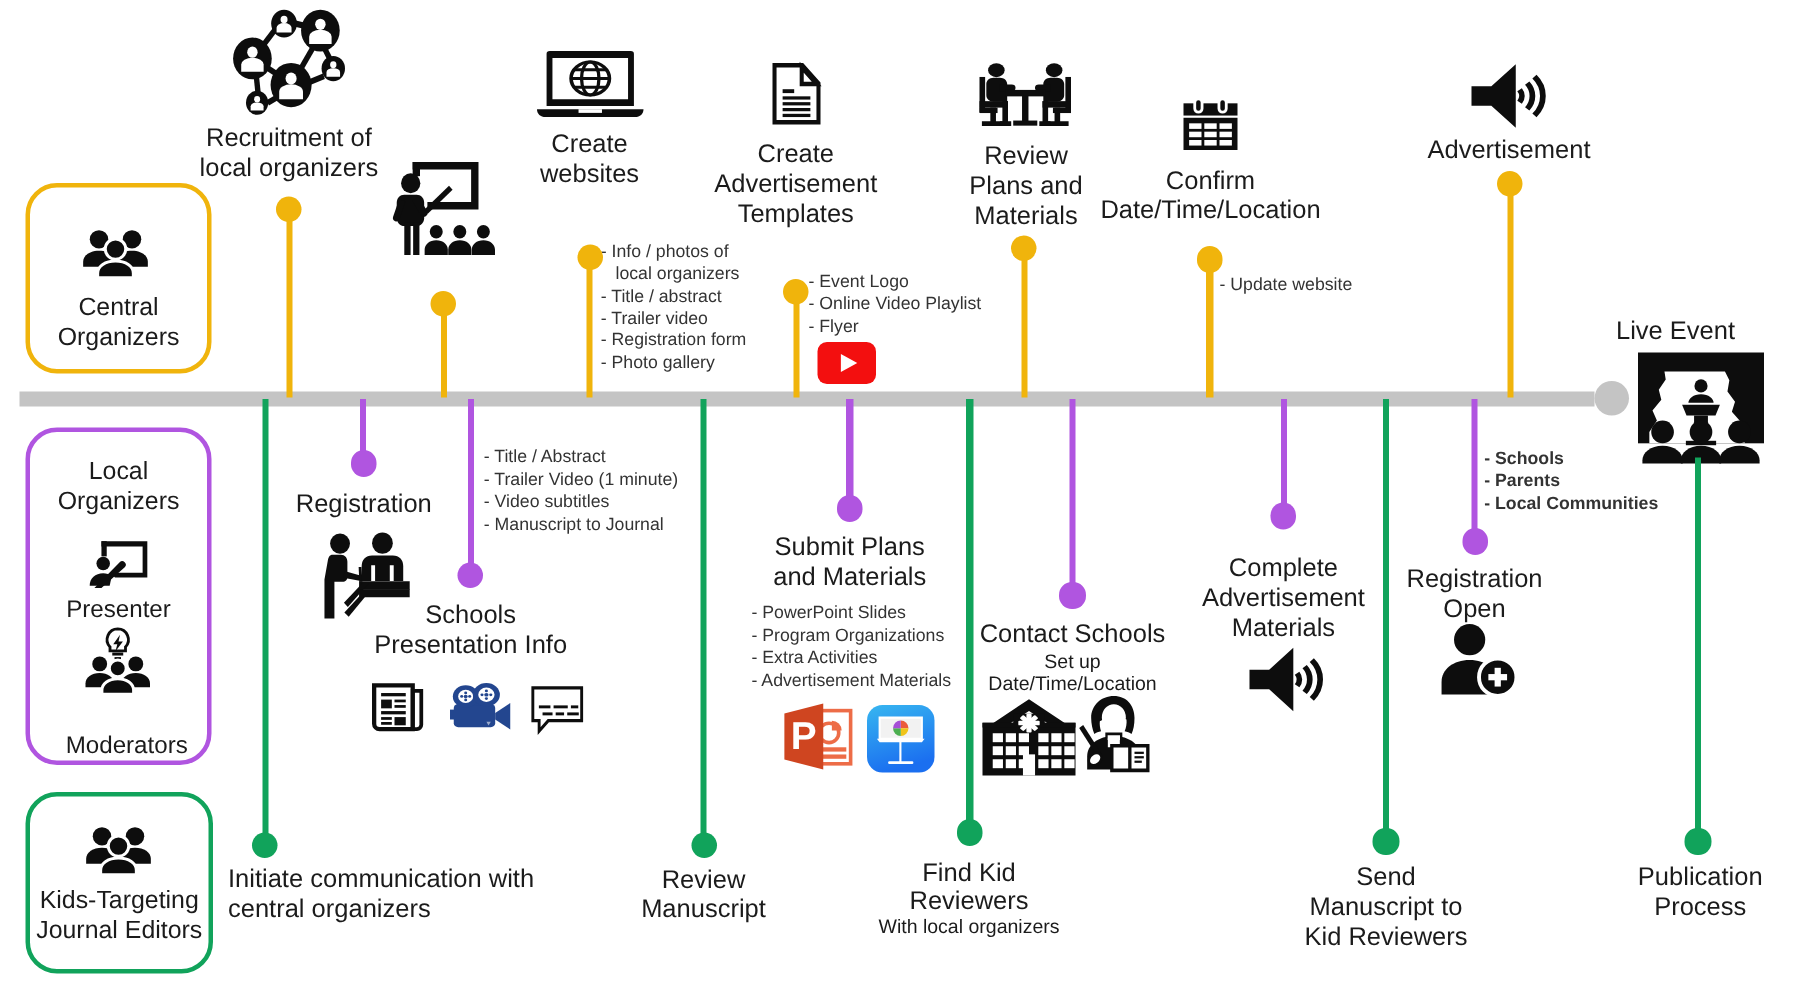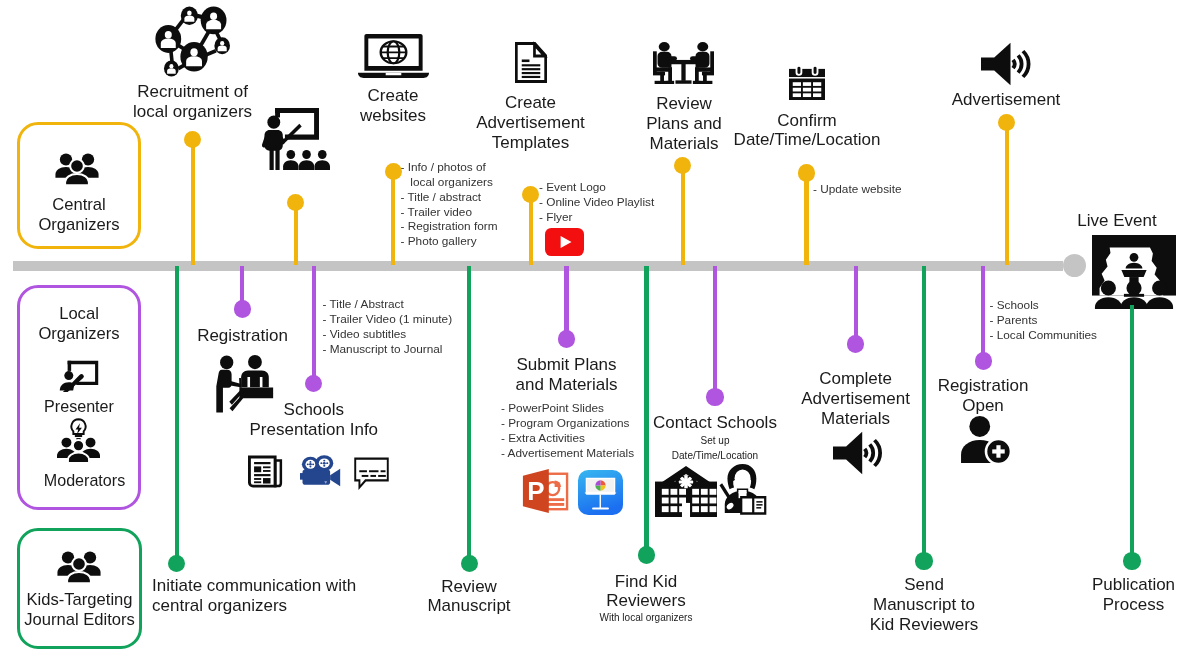--- a/index.html
+++ b/index.html
@@ -8,21 +8,21 @@
      font-family:"Liberation Sans",sans-serif;color:#1b1b1b;}
 .stage{position:absolute;left:0;top:0;width:1200px;height:663px;}
 .cat-box{position:absolute;border-radius:21px;background:#fff;box-sizing:border-box;}
 .cat-title{position:absolute;text-align:center;line-height:19.5px;font-size:16.6px;white-space:pre;}
 .role-label{position:absolute;text-align:center;font-size:16.1px;white-space:pre;}
 .bar{position:absolute;background:#c4c4c4;}
 .bar-cap{position:absolute;border-radius:50%;background:#c4c4c4;}
 .stem{position:absolute;width:4.2px;}
 .dot{position:absolute;border-radius:50%;}
 .lbl{position:absolute;text-align:center;line-height:19.8px;font-size:17px;white-space:pre;}
-.sub{position:absolute;text-align:center;line-height:15.2px;font-size:10px;white-space:pre;}
+.sub{position:absolute;text-align:center;line-height:15.2px;font-size:13px;white-space:pre;}
 .bullets{position:absolute;white-space:pre;line-height:14.85px;font-size:11.8px;color:#333;}
 .icon{position:absolute;}
 svg{display:block;overflow:visible;}
 
 </style>
 </head>
 <body>
 
 <div class="stage">
 <div class="cat-box" style="left:17px;top:122px;width:124px;height:127px;border:3.4px solid #f0b40c;"></div>
@@ -58,21 +58,21 @@
 <rect x="41.5" y="39.5" width="17" height="4.6" fill="#0d0d0d"></rect>
 <rect x="45" y="46.5" width="10" height="4" fill="#0d0d0d"></rect>
 <circle cx="22" cy="57" r="11.5" fill="#0d0d0d"></circle>
 <path d="M22 71C9.5 71 0 78 0 87v6h44v-6c0-9-9.5-16-22-16z" fill="#0d0d0d"></path>
 <circle cx="78" cy="57" r="11.5" fill="#0d0d0d"></circle>
 <path d="M78 71c-12.5 0-22 7-22 16v6h44v-6c0-9-9.5-16-22-16z" fill="#0d0d0d"></path>
 <circle cx="50" cy="64" r="13" fill="#0d0d0d" stroke="#fff" stroke-width="4.5"></circle>
 <path d="M50 80c-14 0-24.5 7.5-24.5 17.5V104h49v-6.5C74.5 87.5 64 80 50 80z" fill="#0d0d0d" stroke="#fff" stroke-width="4.5"></path>
 </svg>
     </div>
-<div class="role-label" style="left:17px;top:471px;width:135px;">Moderators</div>
+<div class="role-label" style="left:17px;top:488px;width:135px;">Moderators</div>
 <div class="cat-box" style="left:17px;top:528px;width:125px;height:121px;border:3.4px solid #11a35b;"></div>
 <div class="icon" style="left:57px;top:551px;">
       <svg viewBox="0 0 100 76" width="44" height="33" preserveAspectRatio="none" class="">
 <circle cx="25" cy="15" r="14" fill="#0d0d0d"></circle>
 <path d="M25 32.5C11.5 32.5 1 39.5 1 49.5V57h48v-7.5c0-10-10.5-17-24-17z" fill="#0d0d0d"></path>
 <circle cx="75" cy="15" r="14" fill="#0d0d0d"></circle>
 <path d="M75 32.5c-13.5 0-24 7-24 17V57h48v-7.5c0-10-10.5-17-24-17z" fill="#0d0d0d"></path>
 <circle cx="50" cy="30" r="15.5" fill="#0d0d0d" stroke="#fff" stroke-width="4.5"></circle>
 <path d="M50 48.5c-15.5 0-27 8-27 18.5V74h54v-7c0-10.5-11.5-18.5-27-18.5z" fill="#0d0d0d" stroke="#fff" stroke-width="4.5"></path>
 </svg>
@@ -431,21 +431,21 @@
 <path d="M38 48C17 48 2 60 2 76v16h72V76c0-16-15-28-36-28z" fill="#0d0d0d"></path>
 <circle cx="74" cy="70" r="24" fill="#0d0d0d" stroke="#fff" stroke-width="5"></circle>
 <g fill="#fff">
           <rect x="70" y="58" width="8" height="24"></rect>
           <rect x="62" y="66" width="24" height="8"></rect>
         </g>
 </svg>
     </div>
 <div class="lbl" style="left:833.0px;top:376px;width:300px;">Registration
 Open</div>
-<div class="bullets" style="left:989.5px;top:298px;">- Schools
+<div class="bullets" style="left:989.5px;top:298px;font-weight:bold;">- Schools
 - Parents
 - Local Communities</div>
 <div class="lbl" style="left:983.5px;top:575px;width:300px;">Publication
 Process</div>
 <div class="icon" style="left:1092px;top:235px;">
       <svg viewBox="0 0 100 88" width="84" height="74" preserveAspectRatio="none" class="">
 <rect x="0" y="0" width="100" height="72" fill="#0d0d0d"></rect>
 <path d="M32 15 h37 l3.5 7 l-1.5 9 l6 8 l-2.5 8 l7.5 8.5 l-4 7 l7 9.5 V72 H9 V63 l6-9 l-3.5-8 l7-8.5 l-2-8 l5.5-8 l-1-6.5 z" fill="#fff"></path>
 <circle cx="50" cy="26.5" r="5.2" fill="#0d0d0d"></circle>
 <path d="M50 33c-6 0-10 3.4-10 6.8h20c0-3.4-4-6.8-10-6.8z" fill="#0d0d0d"></path>

